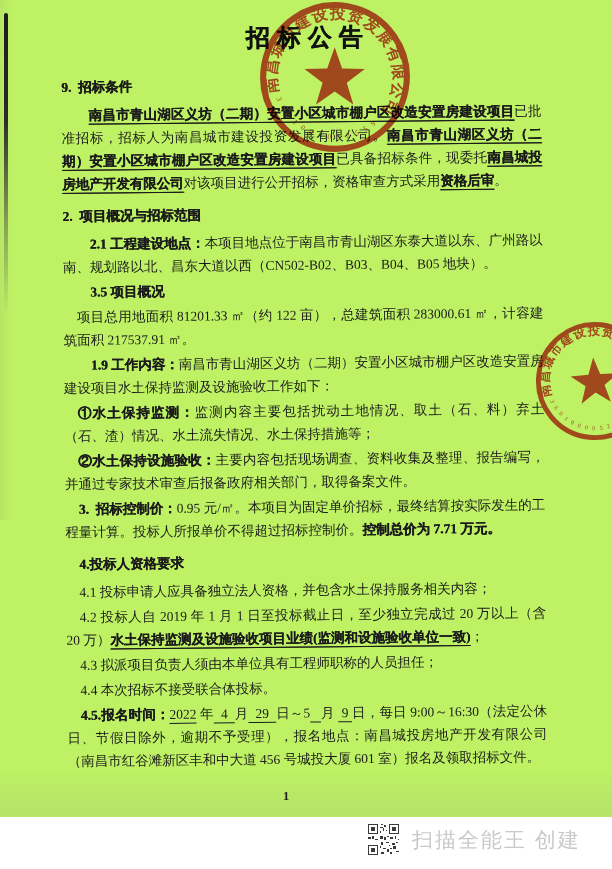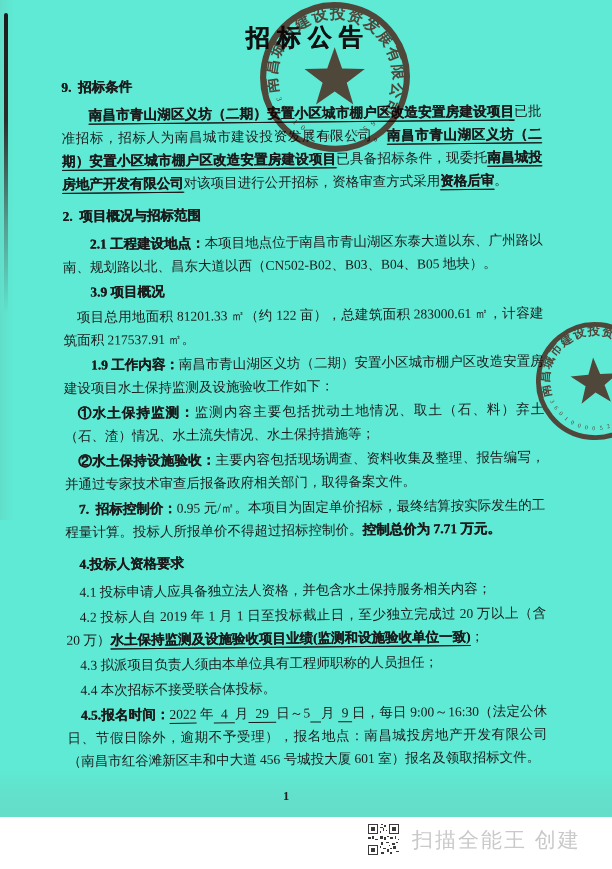--- a/index.html
+++ b/index.html
@@ -1,18 +1,18 @@
 <!DOCTYPE html>
 <html><head>
 <meta charset="utf-8">
 <style>
   html,body{margin:0;padding:0;background:#ffffff;}
   body{width:612px;height:869px;position:relative;overflow:hidden;
        font-family:"Liberation Serif","DejaVu Serif",serif;}
-  .page{position:absolute;inset:0;background:#5eead4;overflow:hidden;}
+  .page{position:absolute;inset:0;background:#bef264;overflow:hidden;}
 
   
   .edge-left{position:absolute;left:4px;top:13px;width:4px;height:300px;border-radius:3px;
     background:linear-gradient(to bottom,#1c1c1c 0%,#2a2a28 35%,rgba(70,70,65,.45) 70%,rgba(90,90,85,0) 100%);}
   .edge-left-soft{position:absolute;left:0;top:0;width:14px;height:520px;
     background:linear-gradient(to right,rgba(120,120,110,.10),rgba(120,120,110,0));}
   .paper-bottom{position:absolute;left:0;top:768px;width:612px;height:49px;
     background:linear-gradient(to bottom,rgba(140,140,130,0) 0%,rgba(140,140,130,.10) 55%,rgba(140,140,130,.14) 100%);}
 
   
@@ -50,26 +50,26 @@
   <div class="edge-left"></div>
   <div class="paper-bottom"></div>
 
   <div class="content">
     <div class="title">招标公告</div>
     <div id="doc-body">
         <p class="line k-h" style="text-indent: 0em;"><span class="seg b">9.  招标条件</span></p>
         <p class="line k-p" style="text-indent: 2em;"><span class="seg b u">南昌市青山湖区义坊（二期）安置小区城市棚户区改造安置房建设项目</span><span class="seg">已批准招标，招标人为南昌城市建设投资发展有限公司。</span><span class="seg b u">南昌市青山湖区义坊（二期）安置小区城市棚户区改造安置房建设项目</span><span class="seg">已具备招标条件，现委托</span><span class="seg b u">南昌城投房地产开发有限公司</span><span class="seg">对该项目进行公开招标，资格审查方式采用</span><span class="seg b u">资格后审</span><span class="seg">。</span></p>
         <p class="line k-h" style="text-indent: 0em;"><span class="seg b">2.  项目概况与招标范围</span></p>
         <p class="line k-p" style="text-indent: 2em;"><span class="seg b">2.1 工程建设地点：</span><span class="seg">本项目地点位于南昌市青山湖区东泰大道以东、广州路以南、规划路以北、昌东大道以西（CN502-B02、B03、B04、B05 地块）。</span></p>
-        <p class="line k-p" style="text-indent: 2em;"><span class="seg b">3.9 项目概况</span></p>
+        <p class="line k-p" style="text-indent: 2em;"><span class="seg b">3.5 项目概况</span></p>
         <p class="line k-p" style="text-indent: 1em;"><span class="seg">项目总用地面积 81201.33 ㎡（约 122 亩），总建筑面积 283000.61 ㎡，计容建筑面积 217537.91 ㎡。</span></p>
         <p class="line k-p" style="text-indent: 2em;"><span class="seg b">1.9 工作内容：</span><span class="seg">南昌市青山湖区义坊（二期）安置小区城市棚户区改造安置房建设项目水土保持监测及设施验收工作如下：</span></p>
         <p class="line k-p" style="text-indent: 1em;"><span class="seg b">①水土保持监测：</span><span class="seg">监测内容主要包括扰动土地情况、取土（石、料）弃土（石、渣）情况、水土流失情况、水土保持措施等；</span></p>
         <p class="line k-p" style="text-indent: 1em;"><span class="seg b">②水土保持设施验收：</span><span class="seg">主要内容包括现场调查、资料收集及整理、报告编写，并通过专家技术审查后报备政府相关部门，取得备案文件。</span></p>
-        <p class="line k-p" style="text-indent: 1em;"><span class="seg b">7.  招标控制价：</span><span class="seg">0.95 元/㎡。本项目为固定单价招标，最终结算按实际发生的工程量计算。投标人所报单价不得超过招标控制价。</span><span class="seg b">控制总价为 7.71 万元。</span></p>
+        <p class="line k-p" style="text-indent: 1em;"><span class="seg b">3.  招标控制价：</span><span class="seg">0.95 元/㎡。本项目为固定单价招标，最终结算按实际发生的工程量计算。投标人所报单价不得超过招标控制价。</span><span class="seg b">控制总价为 7.71 万元。</span></p>
         <p class="line k-h" style="text-indent: 1em;"><span class="seg b">4.投标人资格要求</span></p>
         <p class="line k-p" style="text-indent: 1em;"><span class="seg">4.1 投标申请人应具备独立法人资格，并包含水土保持服务相关内容；</span></p>
         <p class="line k-p" style="text-indent: 1em;"><span class="seg">4.2 投标人自 2019 年 1 月 1 日至投标截止日，至少独立完成过 20 万以上（含 20 万）</span><span class="seg b u">水土保持监测及设施验收项目业绩(监测和设施验收单位一致)</span><span class="seg">；</span></p>
         <p class="line k-p" style="text-indent: 1em;"><span class="seg">4.3 拟派项目负责人须由本单位具有工程师职称的人员担任；</span></p>
         <p class="line k-p" style="text-indent: 1em;"><span class="seg">4.4 本次招标不接受联合体投标。</span></p>
         <p class="line k-p" style="text-indent: 1em;"><span class="seg b">4.5.报名时间：</span><span class="seg u">2022</span><span class="seg"> 年</span><span class="seg u">  4  </span><span class="seg">月</span><span class="seg u">  29  </span><span class="seg">日～5</span><span class="seg u">   </span><span class="seg">月 </span><span class="seg u"> 9 </span><span class="seg">日，每日 9:00～16:30（法定公休日、节假日除外，逾期不予受理），报名地点：南昌城投房地产开发有限公司（南昌市红谷滩新区丰和中大道 456 号城投大厦 601 室）报名及领取招标文件。</span></p>
       </div>
   </div>
 
   <div class="page-num">1</div>

